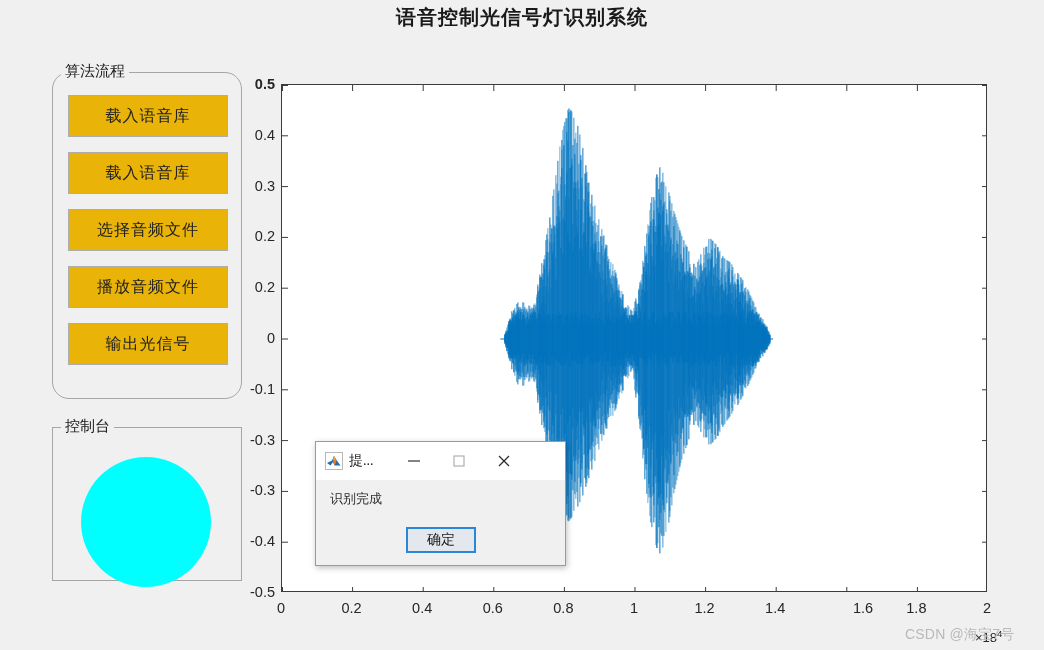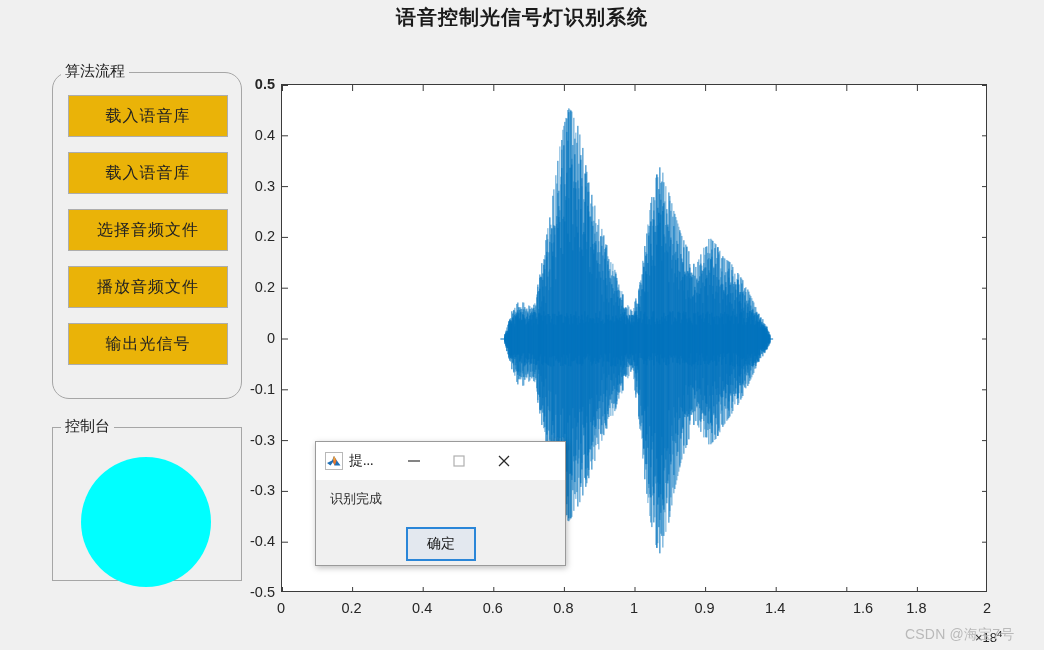--- a/index.html
+++ b/index.html
@@ -240,21 +240,21 @@
     font-size: 13px;
     color: #2b2b2b;
     font-family: "Liberation Serif", "DejaVu Serif", serif;
     white-space: nowrap;
   }
   #dialog-ok {
     position: absolute;
     left: 90px;
     top: 85px;
     width: 70px;
-    height: 34px;
+    height: 26px;
     background: #e3e8ef;
     border: 2px solid #2a86d8;
     box-sizing: border-box;
     display: flex;
     align-items: center;
     justify-content: center;
     font-size: 14px;
     color: #1a1a1a;
     font-family: "Liberation Serif", "DejaVu Serif", serif;
     cursor: pointer;
@@ -1411,21 +1411,21 @@
     <div class="ytick-label" style="top: 457.2px;">-0.4</div>
     <div class="ytick-label" style="top: 508px;">-0.5</div>
   </div>
 <div id="xtick-holder">
     <div class="xtick-label" style="left: 0px;">0</div>
     <div class="xtick-label" style="left: 70.6px;">0.2</div>
     <div class="xtick-label" style="left: 141.2px;">0.4</div>
     <div class="xtick-label" style="left: 211.8px;">0.6</div>
     <div class="xtick-label" style="left: 282.4px;">0.8</div>
     <div class="xtick-label" style="left: 353px;">1</div>
-    <div class="xtick-label" style="left: 423.6px;">0.9</div>
+    <div class="xtick-label" style="left: 423.6px;">1.2</div>
     <div class="xtick-label" style="left: 494.2px; text-align: right;">1.4</div>
     <div class="xtick-label" style="left: 582px;">1.6</div>
     <div class="xtick-label" style="left: 635.4px;">1.8</div>
     <div class="xtick-label" style="left: 706px;">2</div>
   </div>
 
 <div id="axis-exponent"><span>×18</span><sup>4</sup></div>
 
 <div id="watermark">CSDN @海宝7号</div>
 

